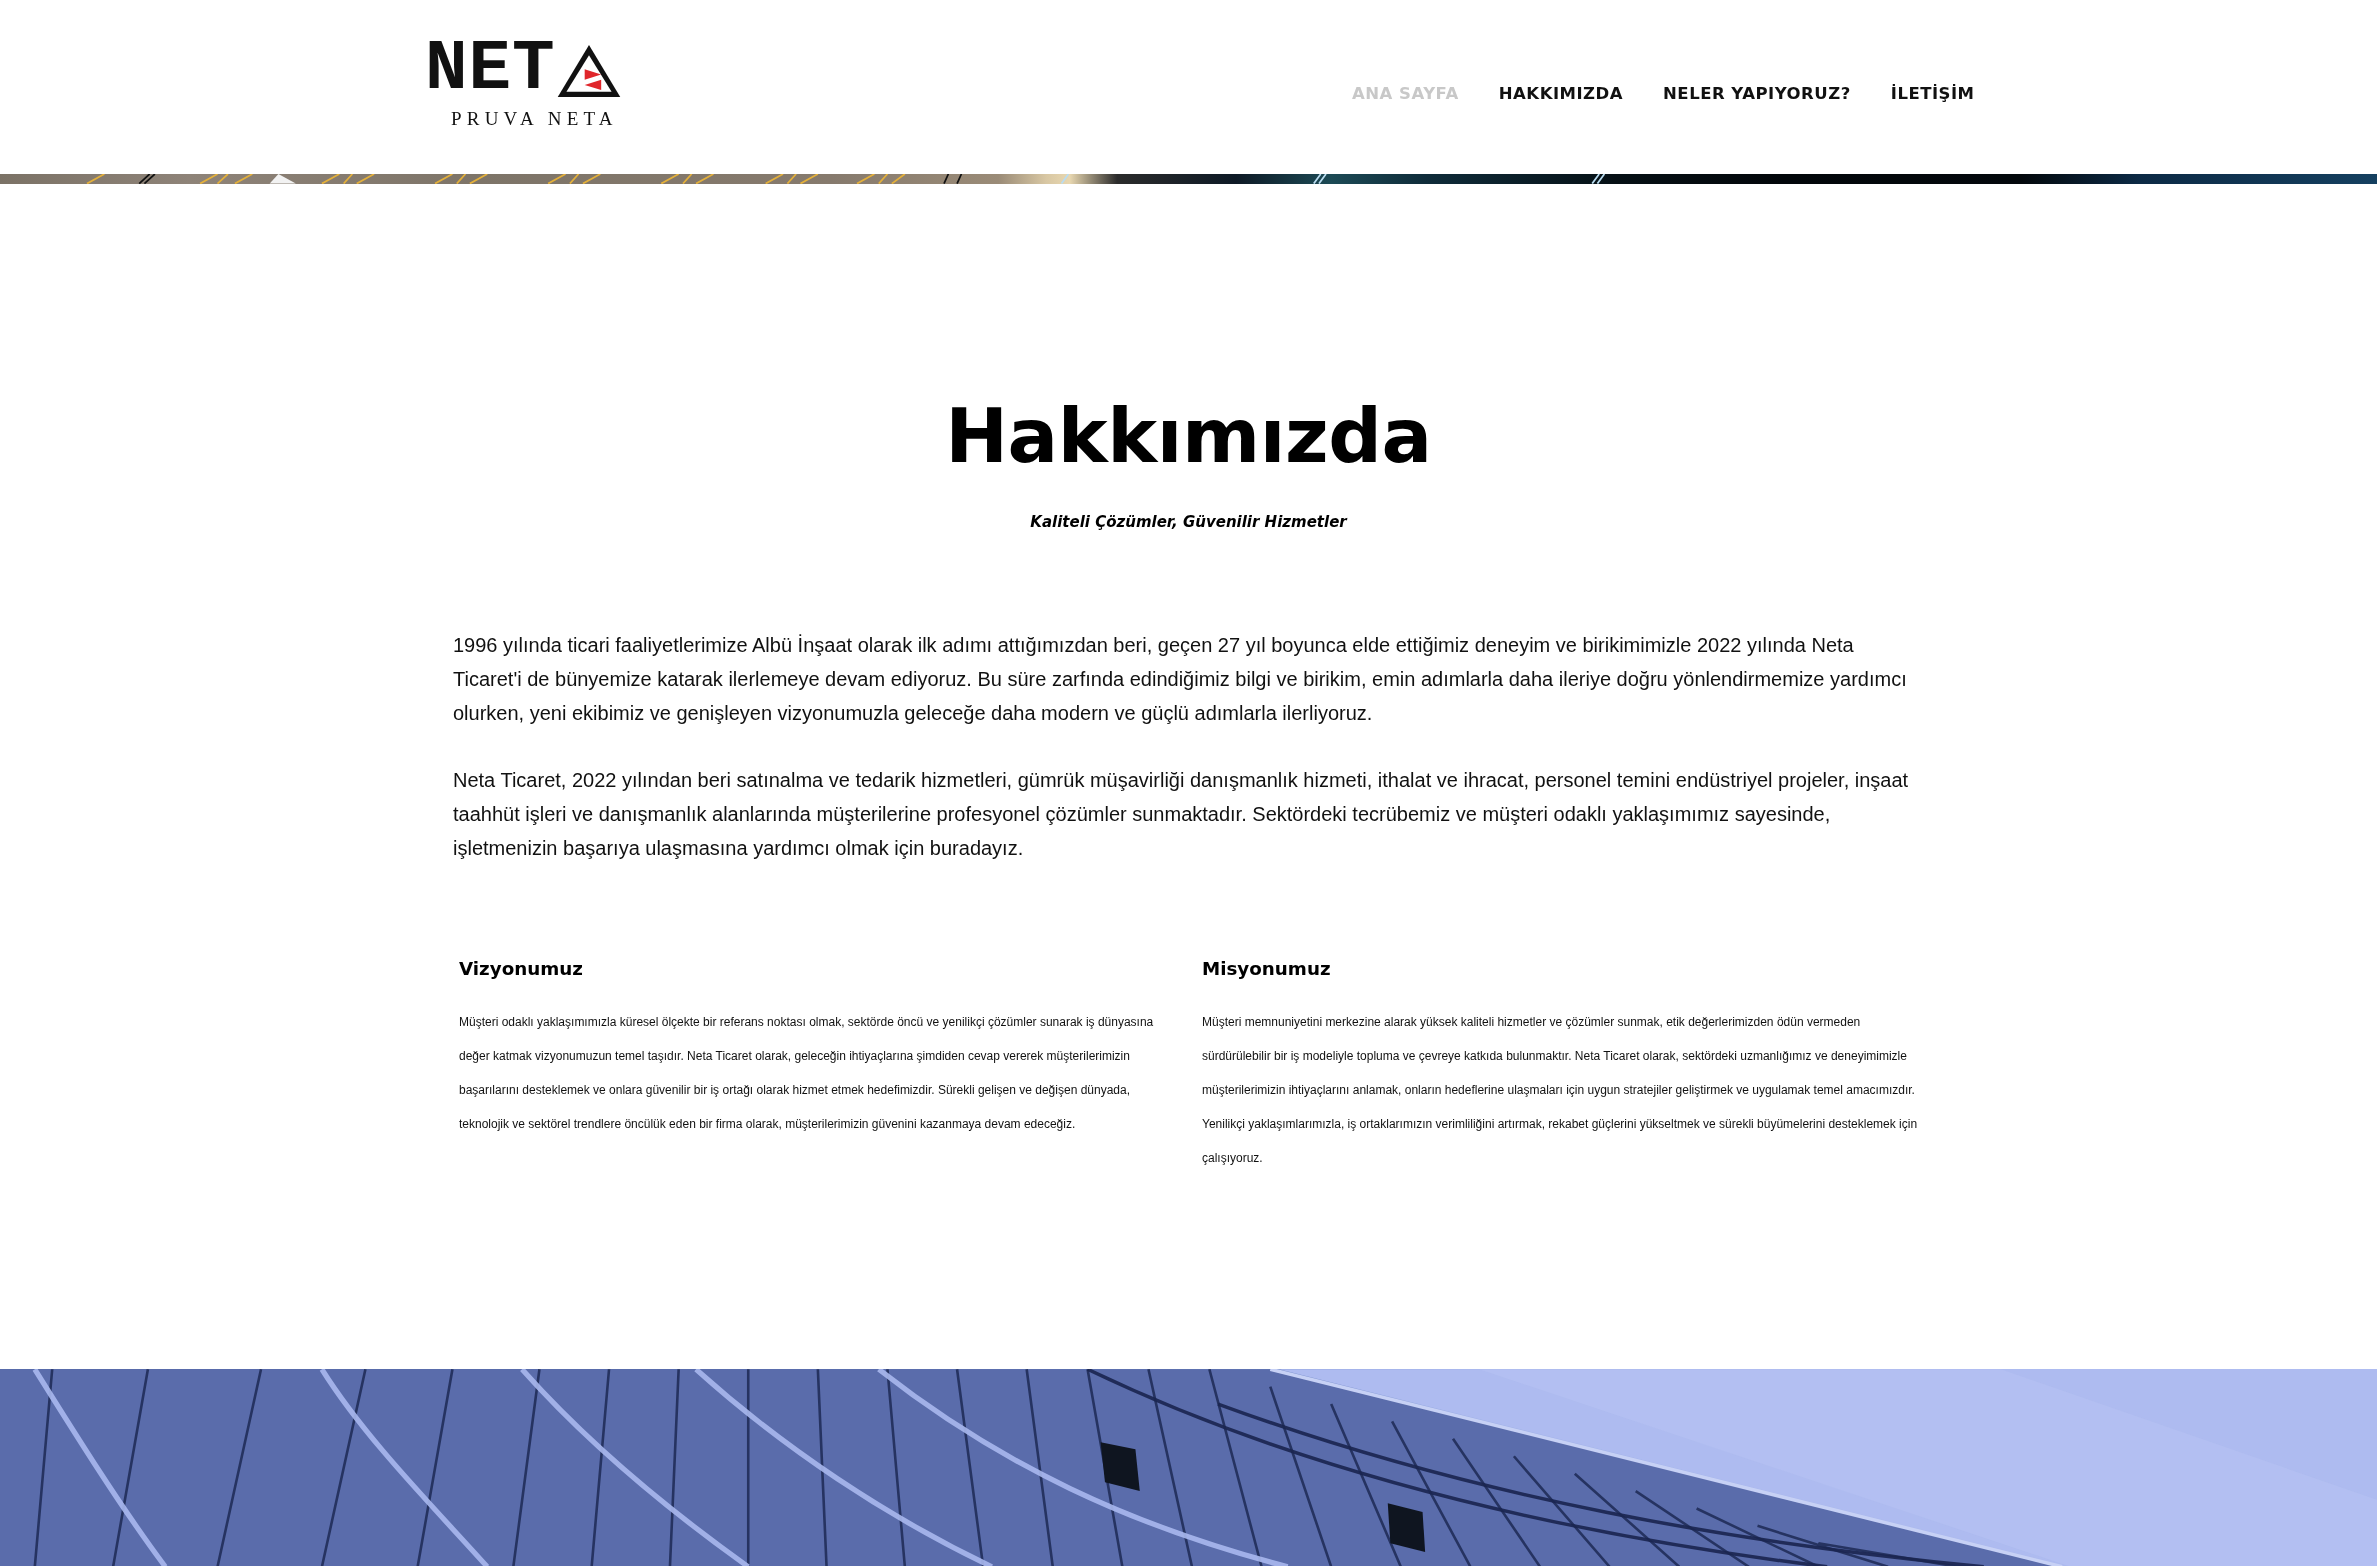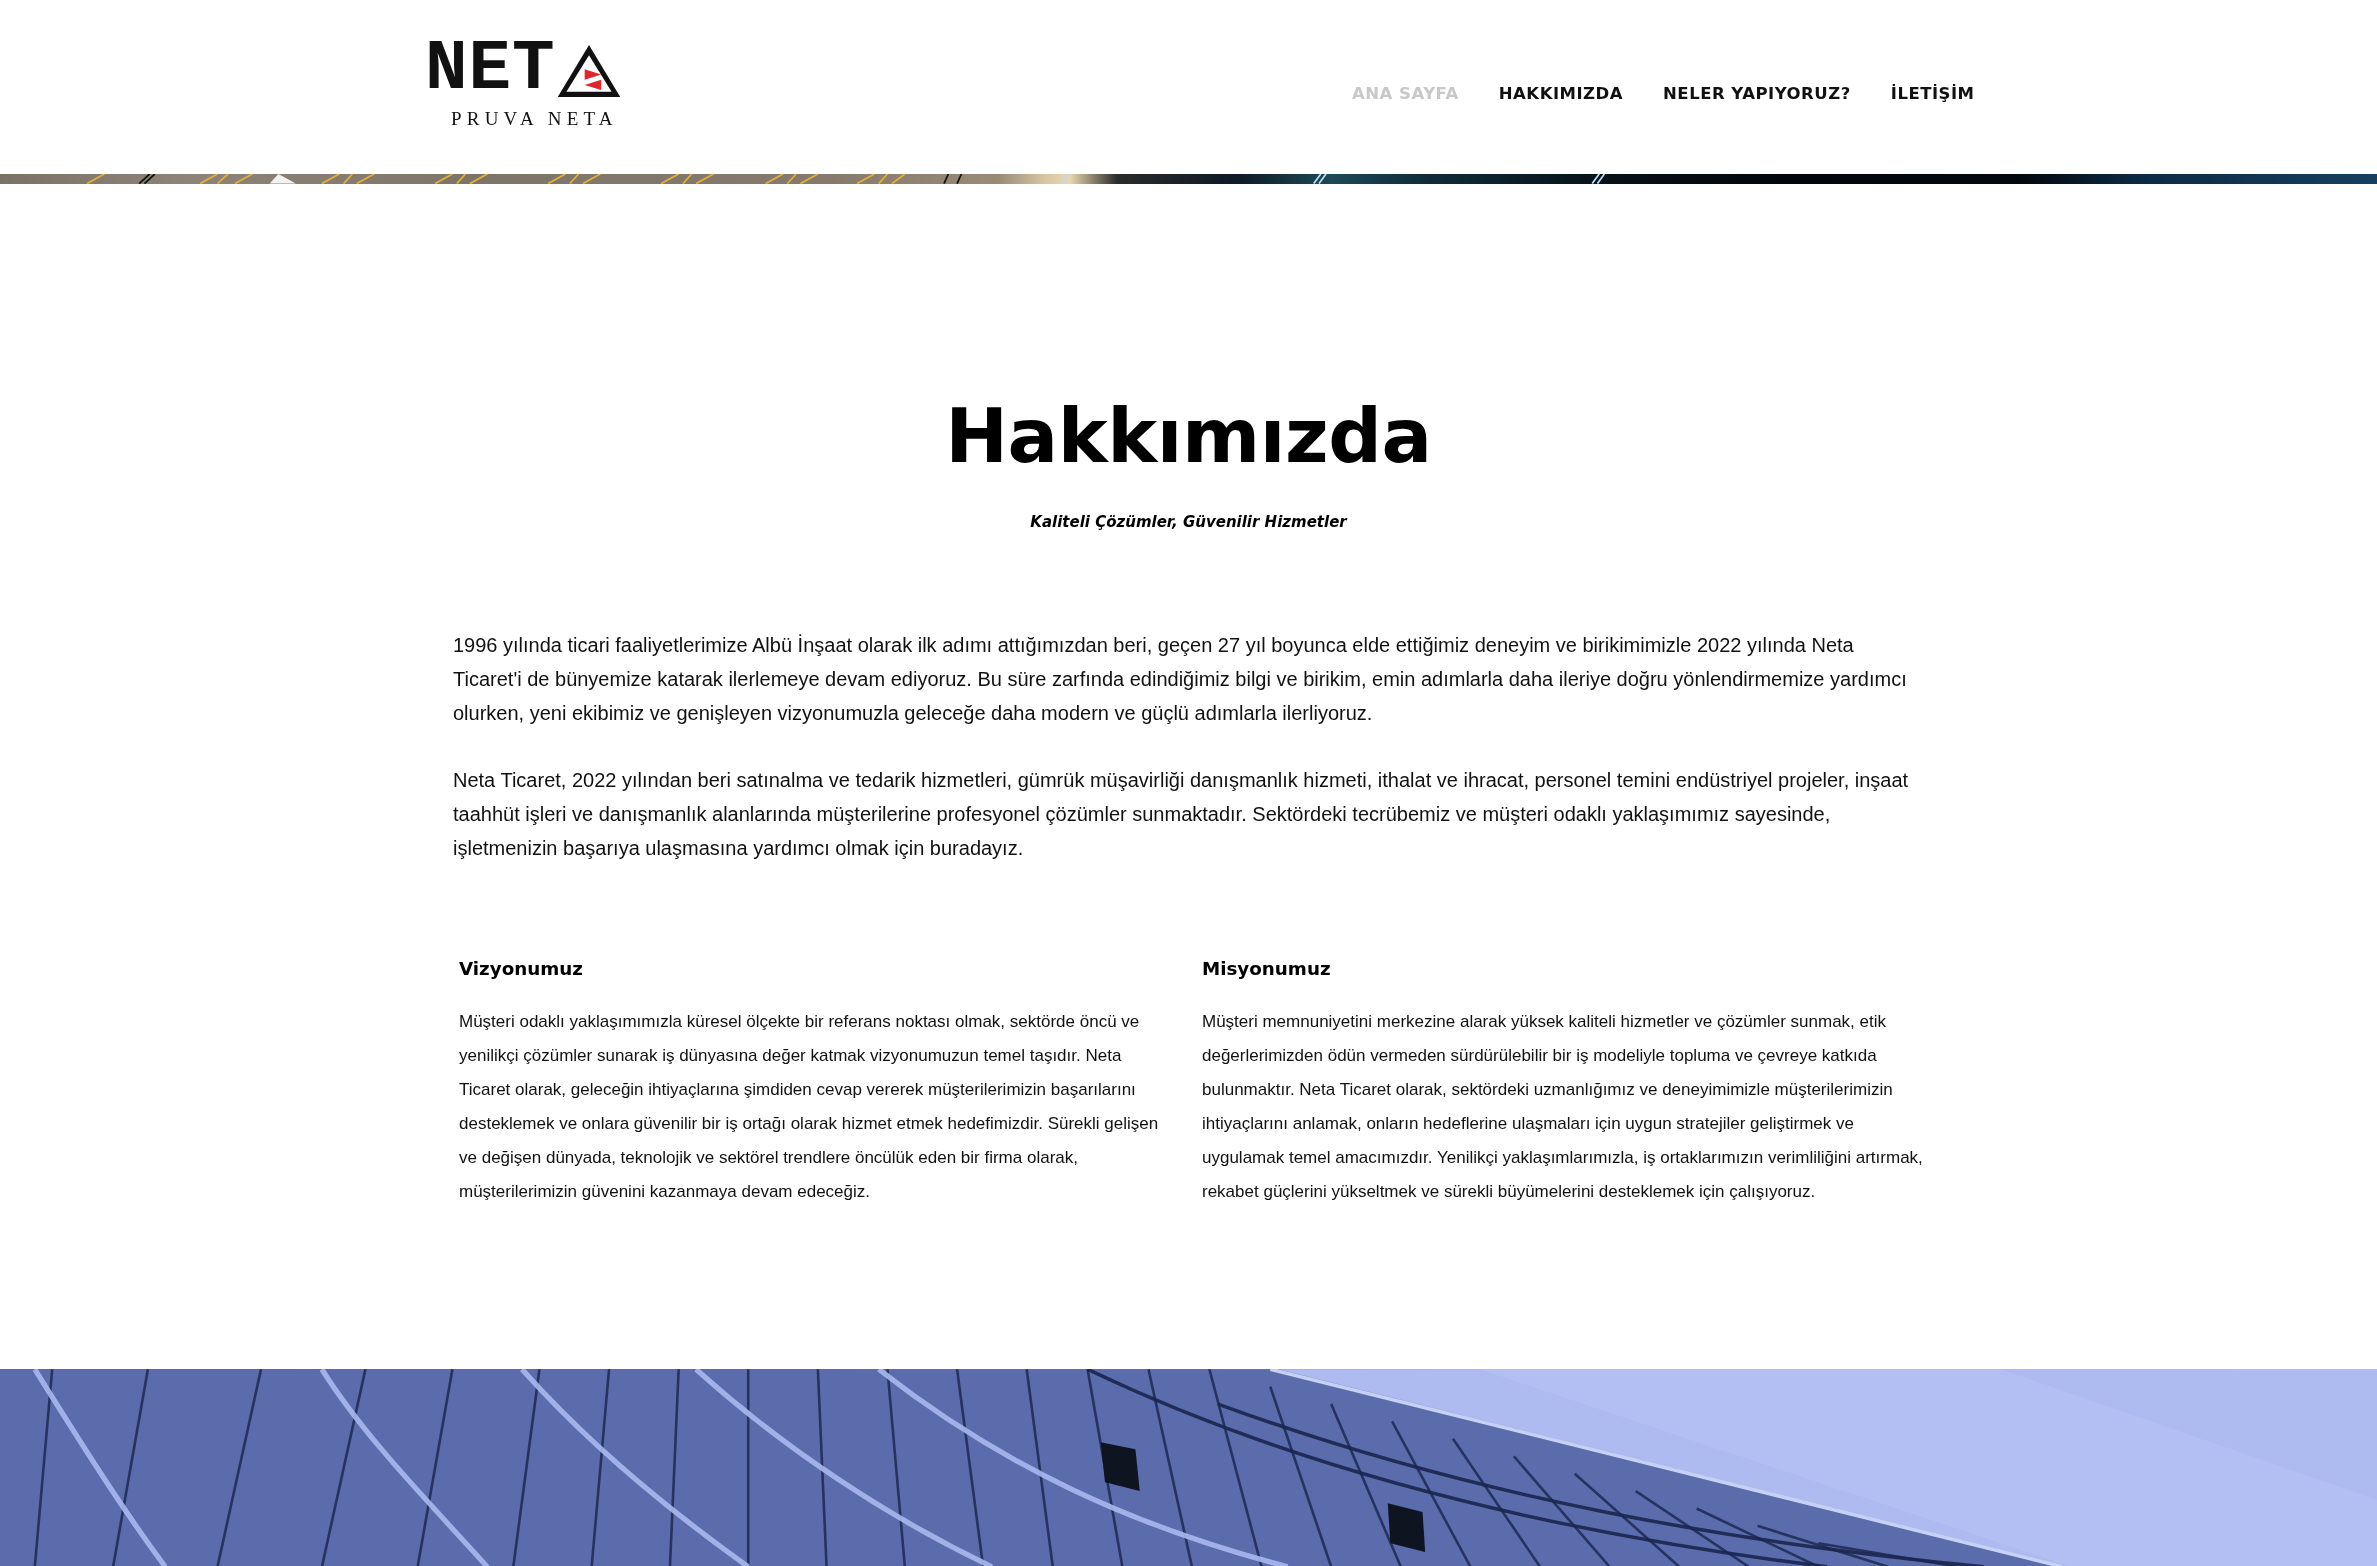--- a/index.html
+++ b/index.html
@@ -34,21 +34,21 @@
       font-family: "DejaVu Sans", sans-serif; font-weight: bold; font-style: italic; font-size: 15px; color: #000; }
     .intro { position: absolute; left: 453px; width: 1472px; 
       font-family: "Liberation Sans", sans-serif; font-size: 20px; line-height: 34px; color: #111; }
     .intro.p1 { top: 628px; }
     .intro.p2 { top: 763px; }
 
     .col { position: absolute; top: 954px; width: 714px; }
     .col.left { left: 459px; }
     .col.right { left: 1202px; width: 722px; }
     .col-heading { font-family: "DejaVu Sans", sans-serif; font-weight: bold; font-size: 18.3px; color: #000; line-height: 30px; margin: 0; }
-    .col-text { margin-top: 21px; font-family: "Liberation Sans", sans-serif; font-size: 17px; line-height: 34px; color: #111; }
+    .col-text { margin-top: 21px; font-family: "Liberation Sans", sans-serif; font-size: 12px; line-height: 34px; color: #111; }
 
     
     .hero-image { position: absolute; left: 0; top: 1369px; width: 2377px; height: 198px; overflow: hidden;
       background: linear-gradient(90deg, #5668a8 0%, #5a6eae 30%, #6a80bf 50%, #9fb0e6 62%, #aab8ec 80%, #b4c0f2 100%); }
     .hero-image svg { position: absolute; left: 0; top: 0; }
   </style>
 </head>
 <body>
 
 <header class="header">

